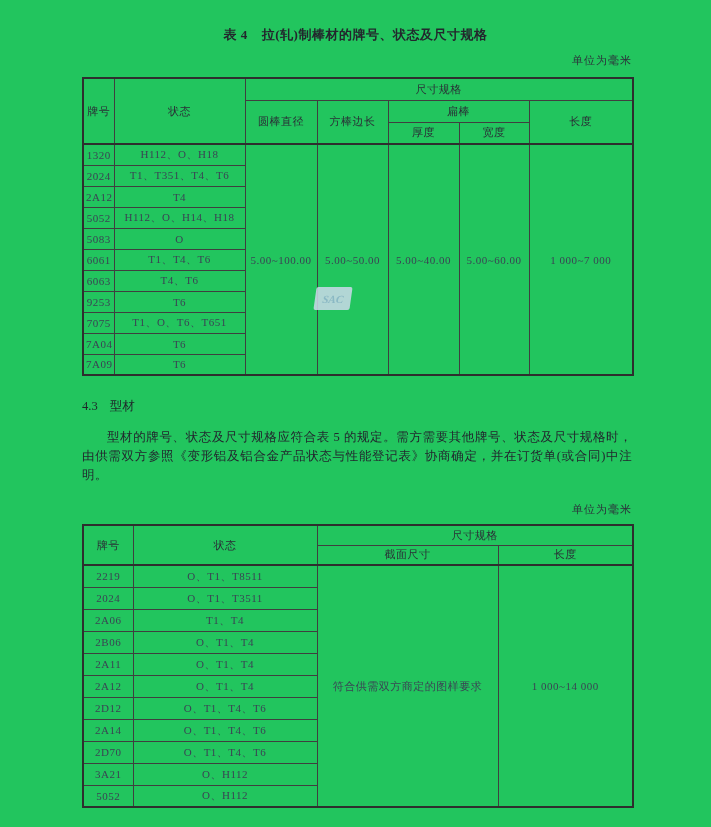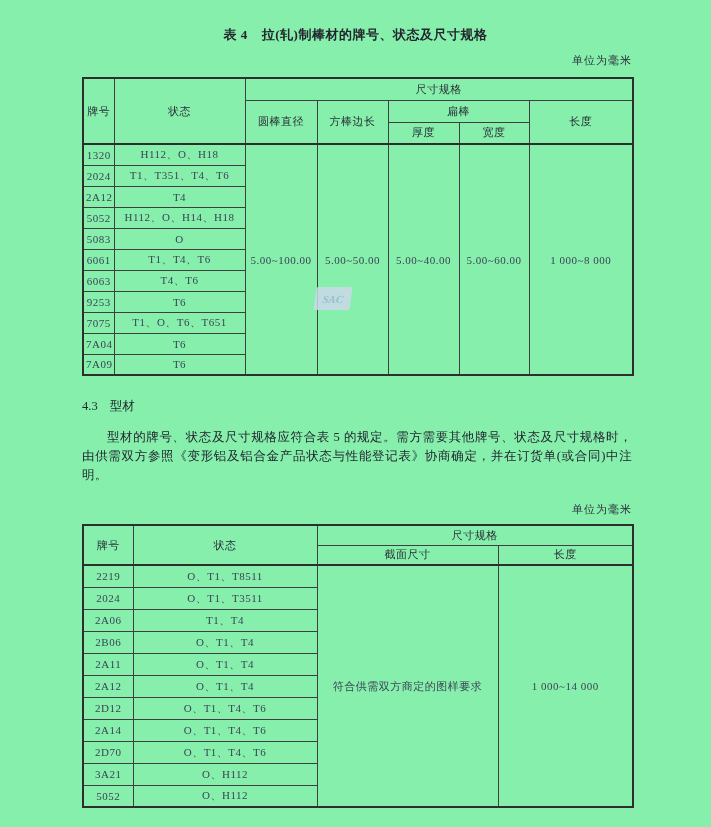--- a/index.html
+++ b/index.html
@@ -1,19 +1,19 @@
 <!DOCTYPE html>
 <html><head>
 <meta charset="utf-8">
 <style>
   html,body{margin:0;padding:0;background:#e9e9e9;}
   .page{
     position:relative;
     width:711px;height:827px;
-    background:#86efac;
+    background:#22c55e;
     font-family:"Liberation Serif","DejaVu Serif",serif;
     color:#2b313a;
     overflow:hidden;
     margin:0 auto;
   }
   .tbl-title{
     position:absolute;left:0;width:711px;
     text-align:center;font-weight:bold;font-size:13px;color:#23272d;
     letter-spacing:.5px;
   }
@@ -100,21 +100,21 @@
       </tr>
     </thead>
     <tbody id="t4-body">
         <tr>
           <td>1320</td>
           <td>H112、O、H18</td>
           <td rowspan="11">5.00~100.00</td>
           <td rowspan="11">5.00~50.00</td>
           <td rowspan="11">5.00~40.00</td>
           <td rowspan="11">5.00~60.00</td>
-          <td rowspan="11">1 000~8 000</td>
+          <td rowspan="11">1 000~7 000</td>
         </tr>
         <tr>
           <td>2024</td>
           <td>T1、T351、T4、T6</td>
         </tr>
         <tr>
           <td>2A12</td>
           <td>T4</td>
         </tr>
         <tr>

